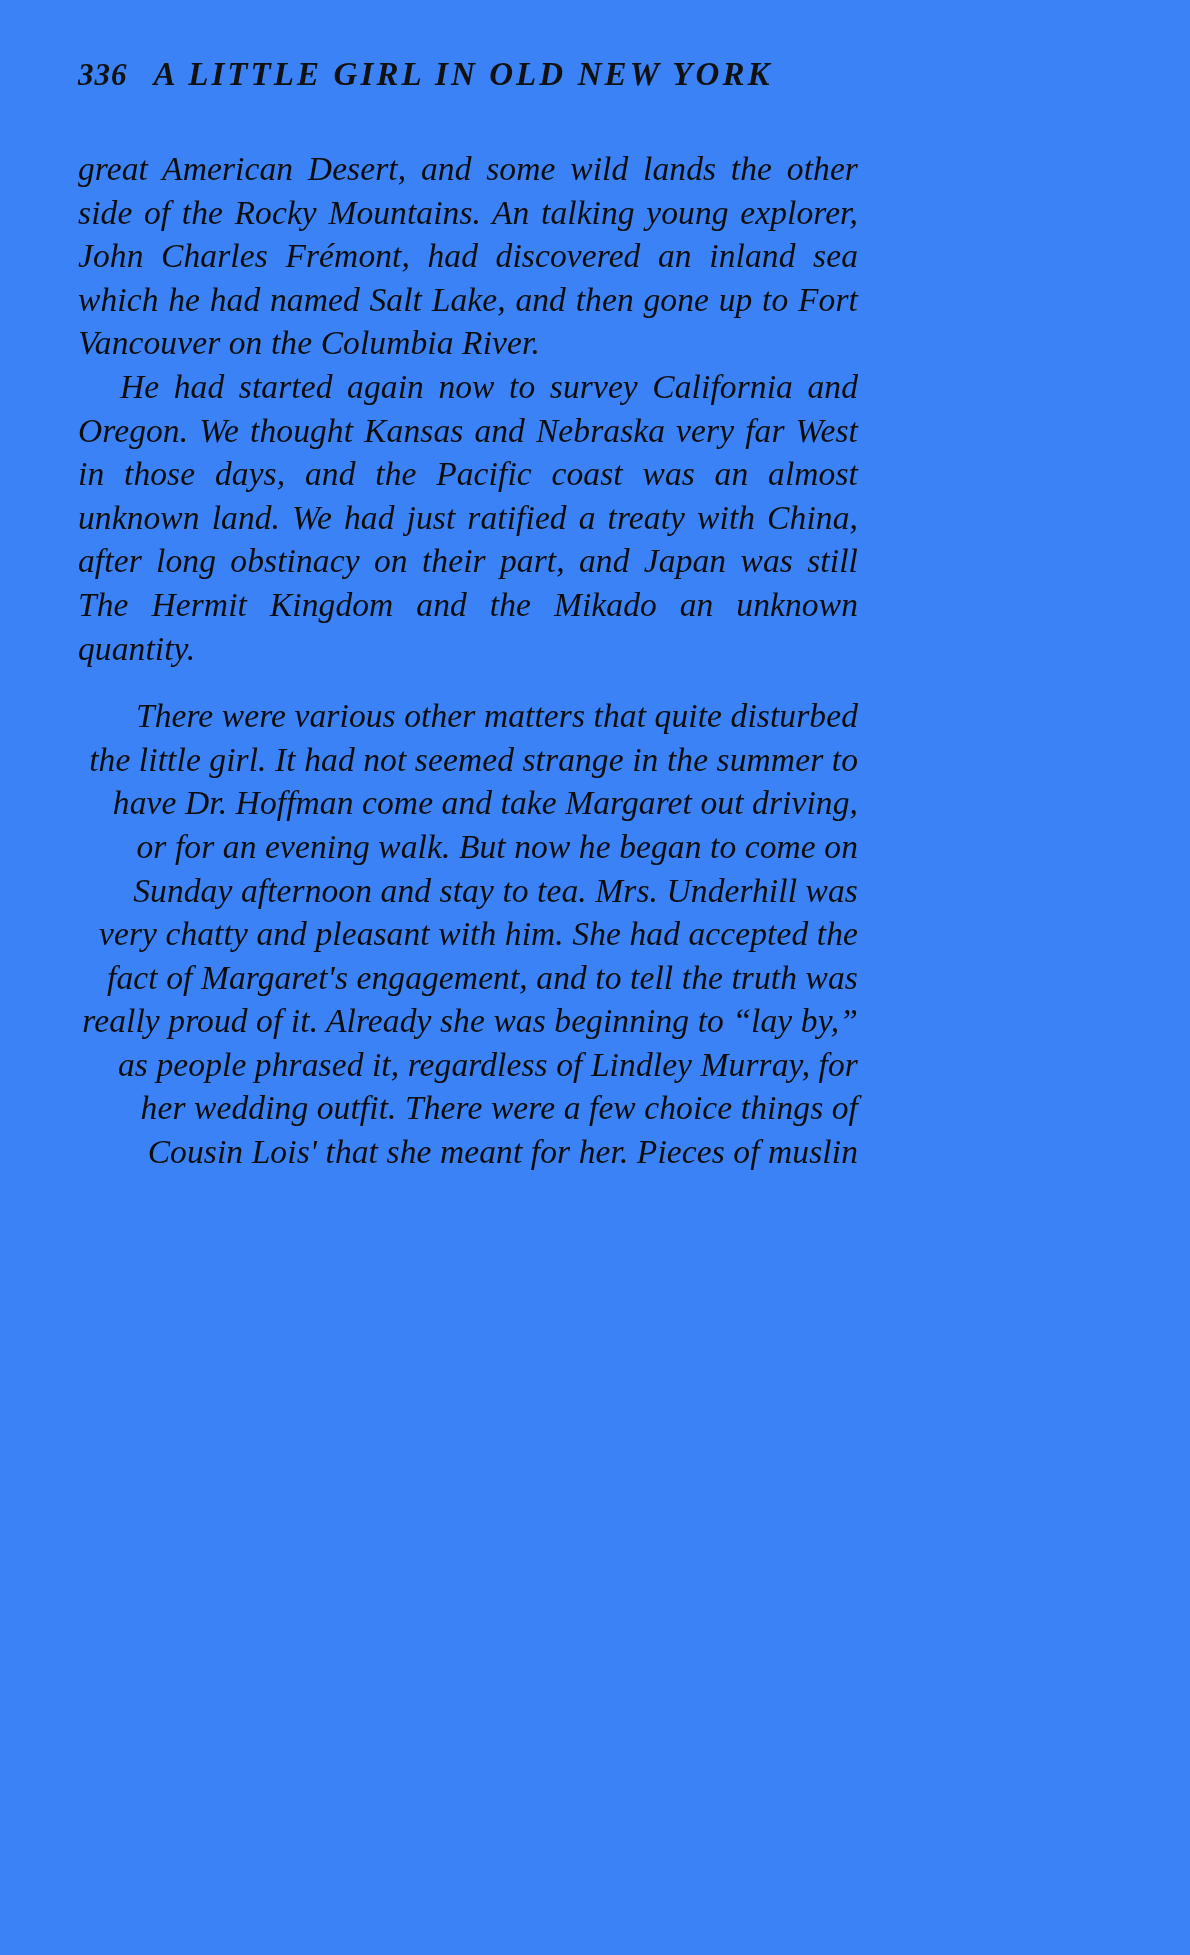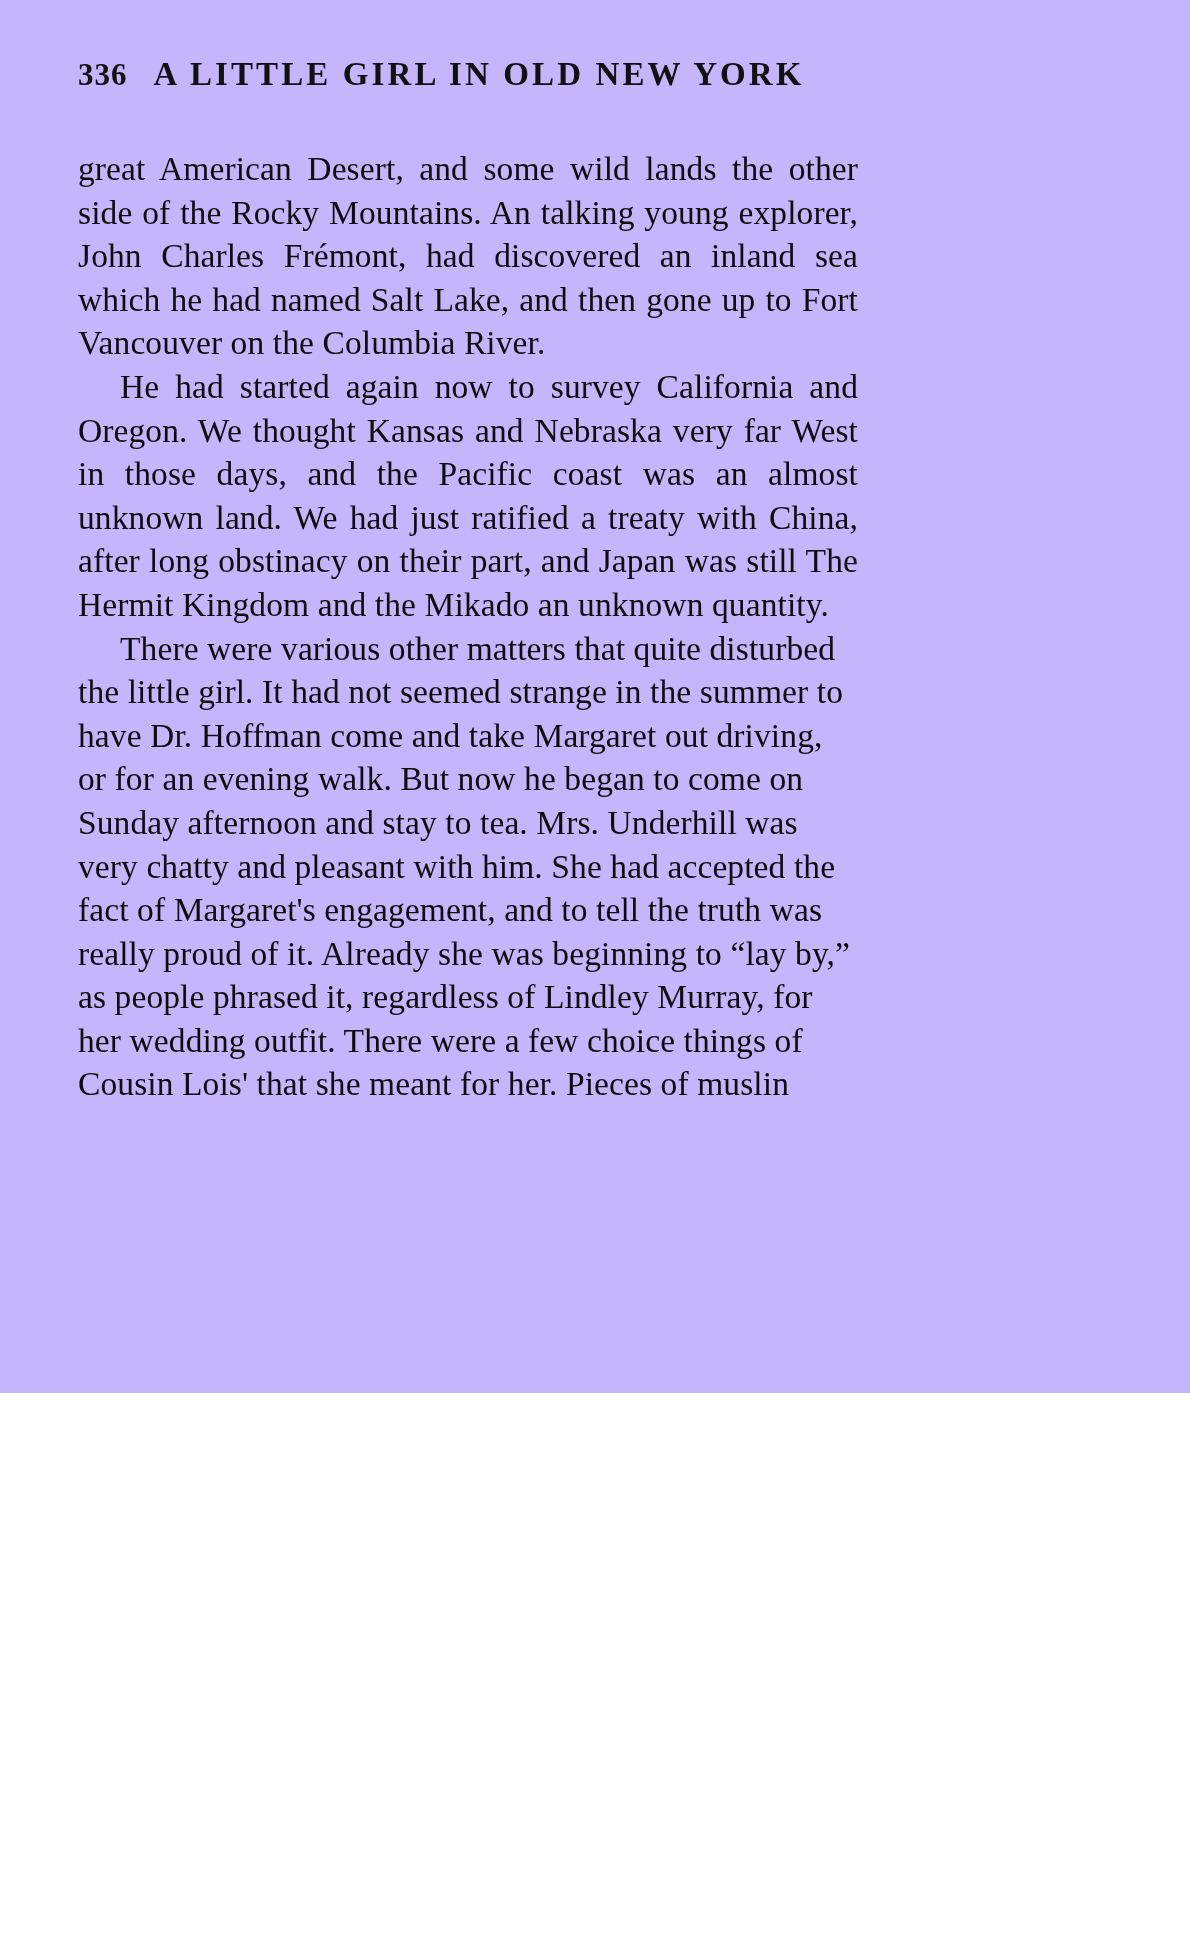--- a/index.html
+++ b/index.html
@@ -3,24 +3,25 @@
 <meta charset="utf-8">
 <style>
   html, body {
     margin: 0;
     padding: 0;
     background: #ffffff;
   }
   .page {
     position: relative;
     width: 1190px;
-    height: 1393px;
-    background: #c4b5fd;
+    height: 1955px;
+    background: #3b82f6;
     margin: 0 auto;
     overflow: hidden;
+    font-style: italic;
   }
   .page-inner {
     position: absolute;
     left: 72px;
     top: 44px;
     width: 1046px;
   }
   .running-head {
     display: flex;
     align-items: baseline;
@@ -54,21 +55,22 @@
     letter-spacing: 0.1px;
   }
   .body-text p {
     margin: 0;
     text-indent: 0;
   }
   .body-text p.indent {
     text-indent: 42px;
   }
   .body-text p:last-child {
-    text-align: left;
+    text-align: right;
+    margin-top: 24px;
   }
 </style>
 </head>
 <body>
 
 <div class="page">
   <div class="page-inner">
 
     <div class="running-head">
       <span class="folio">336</span>

